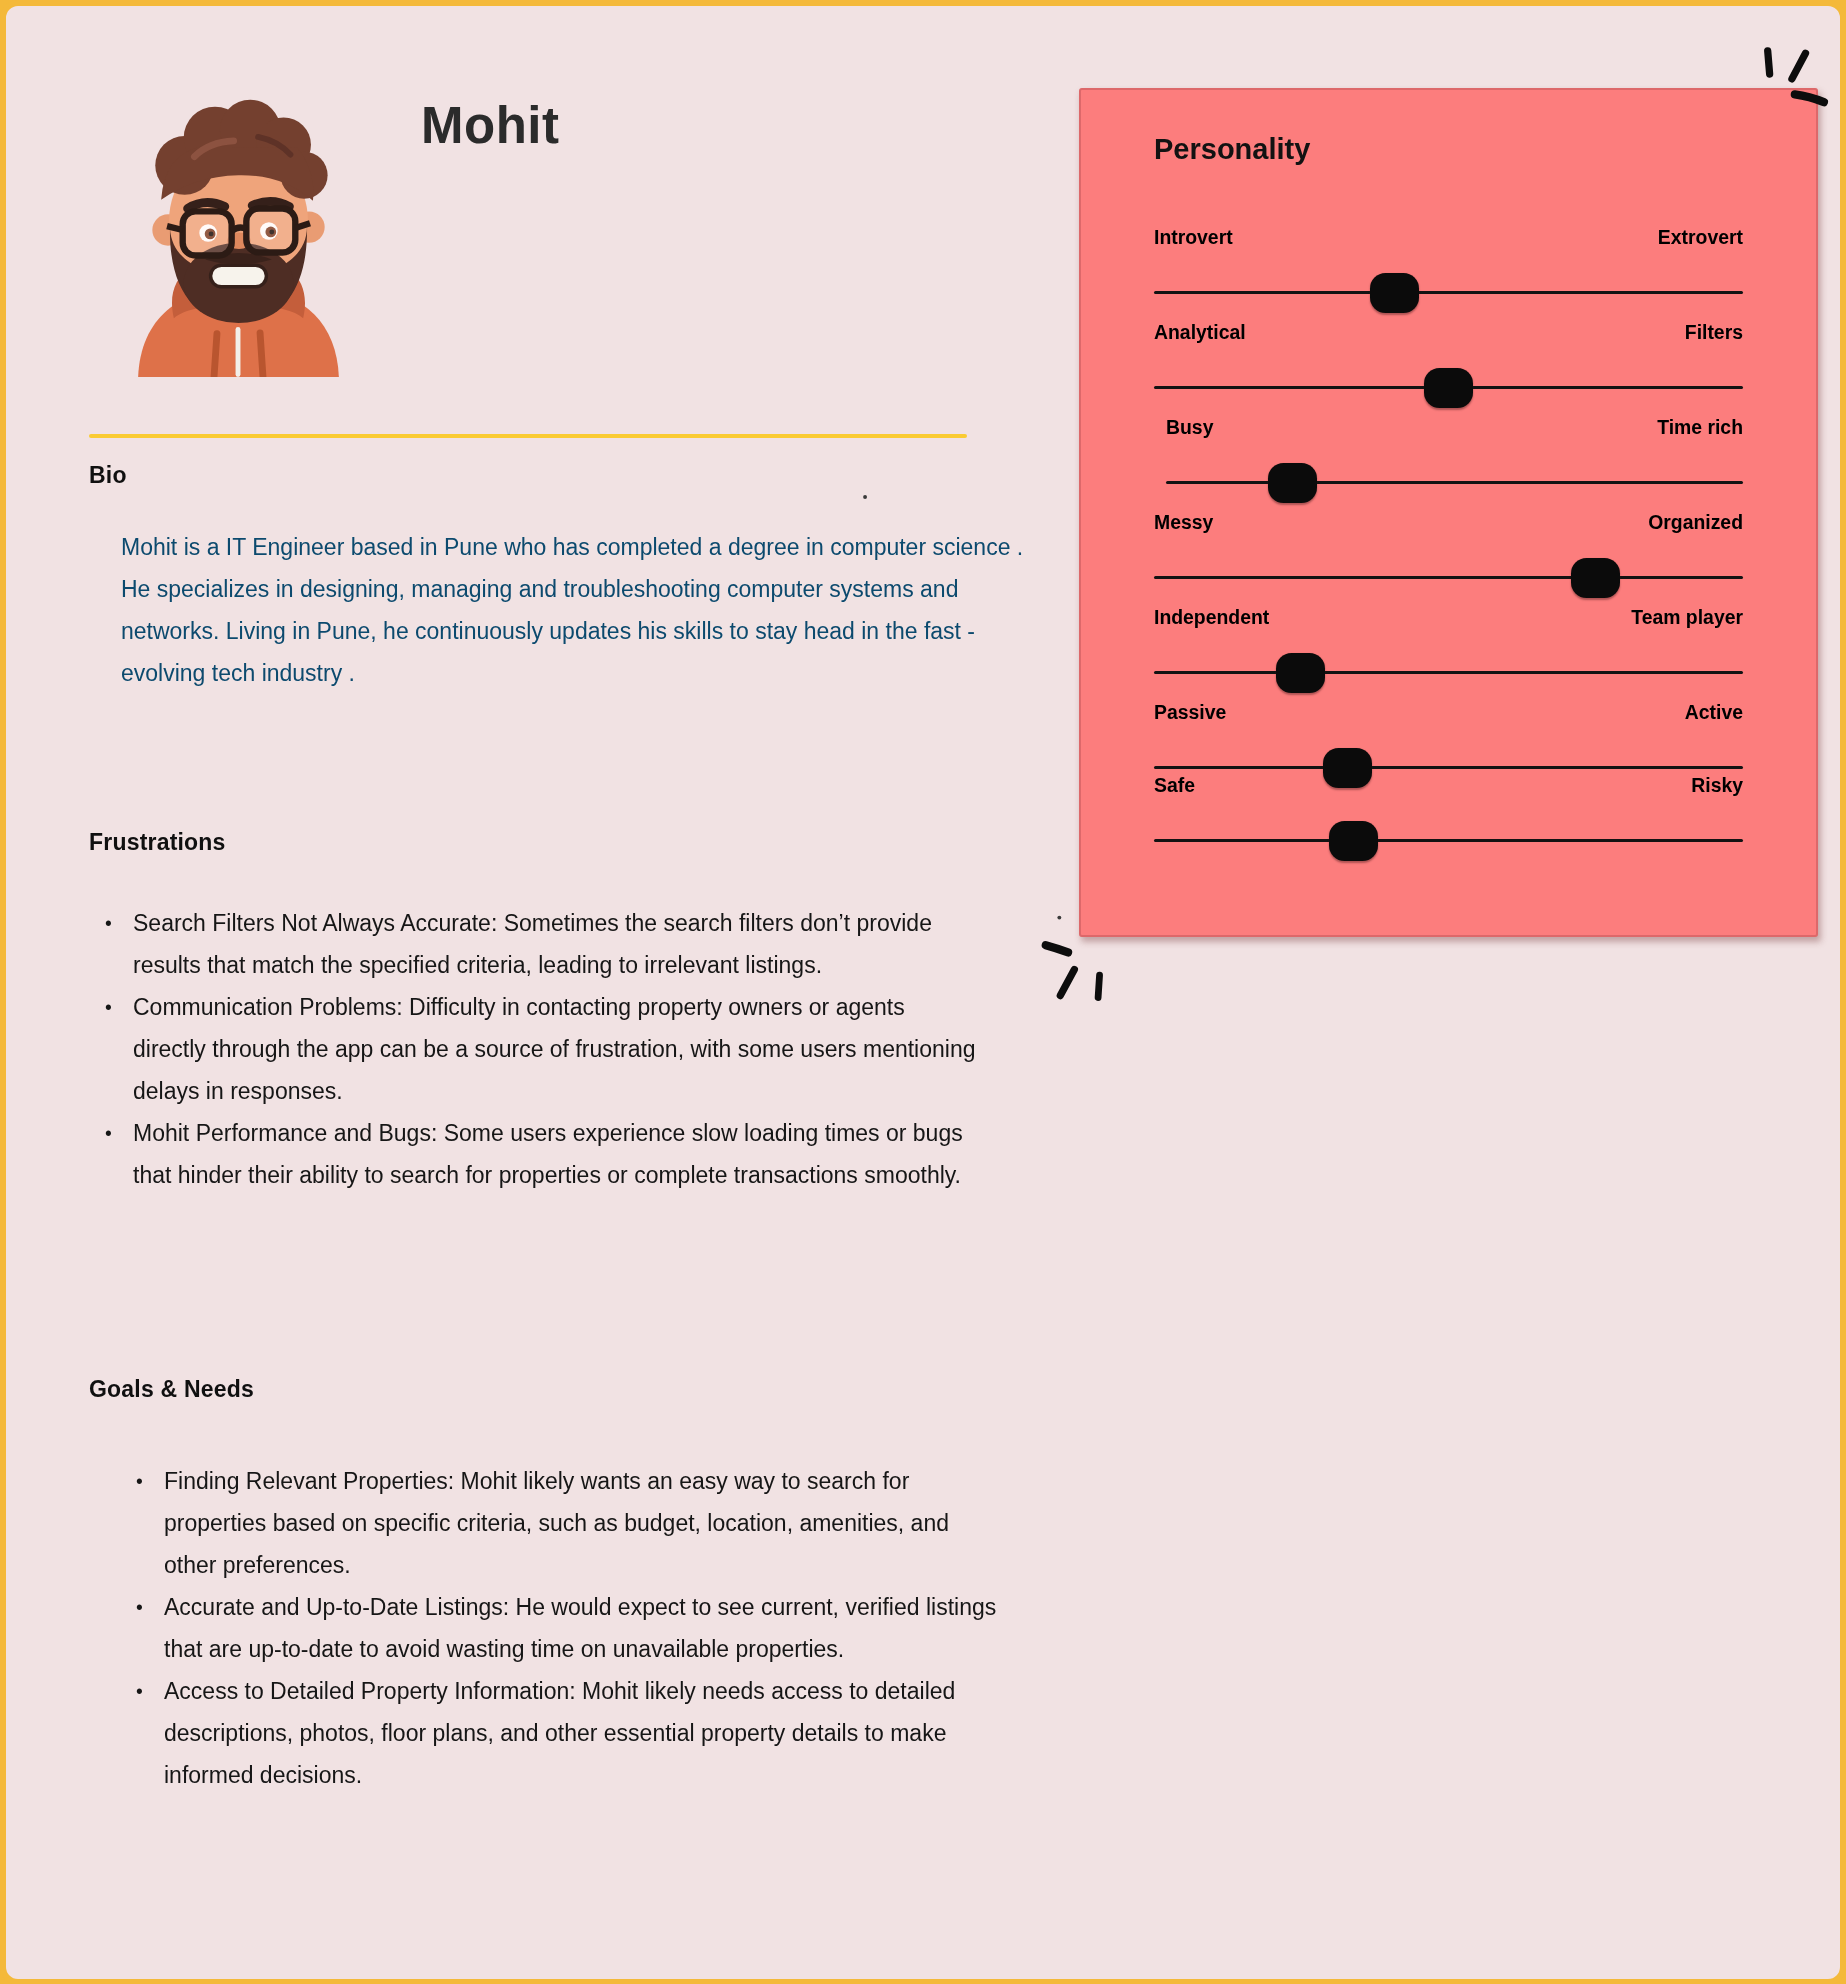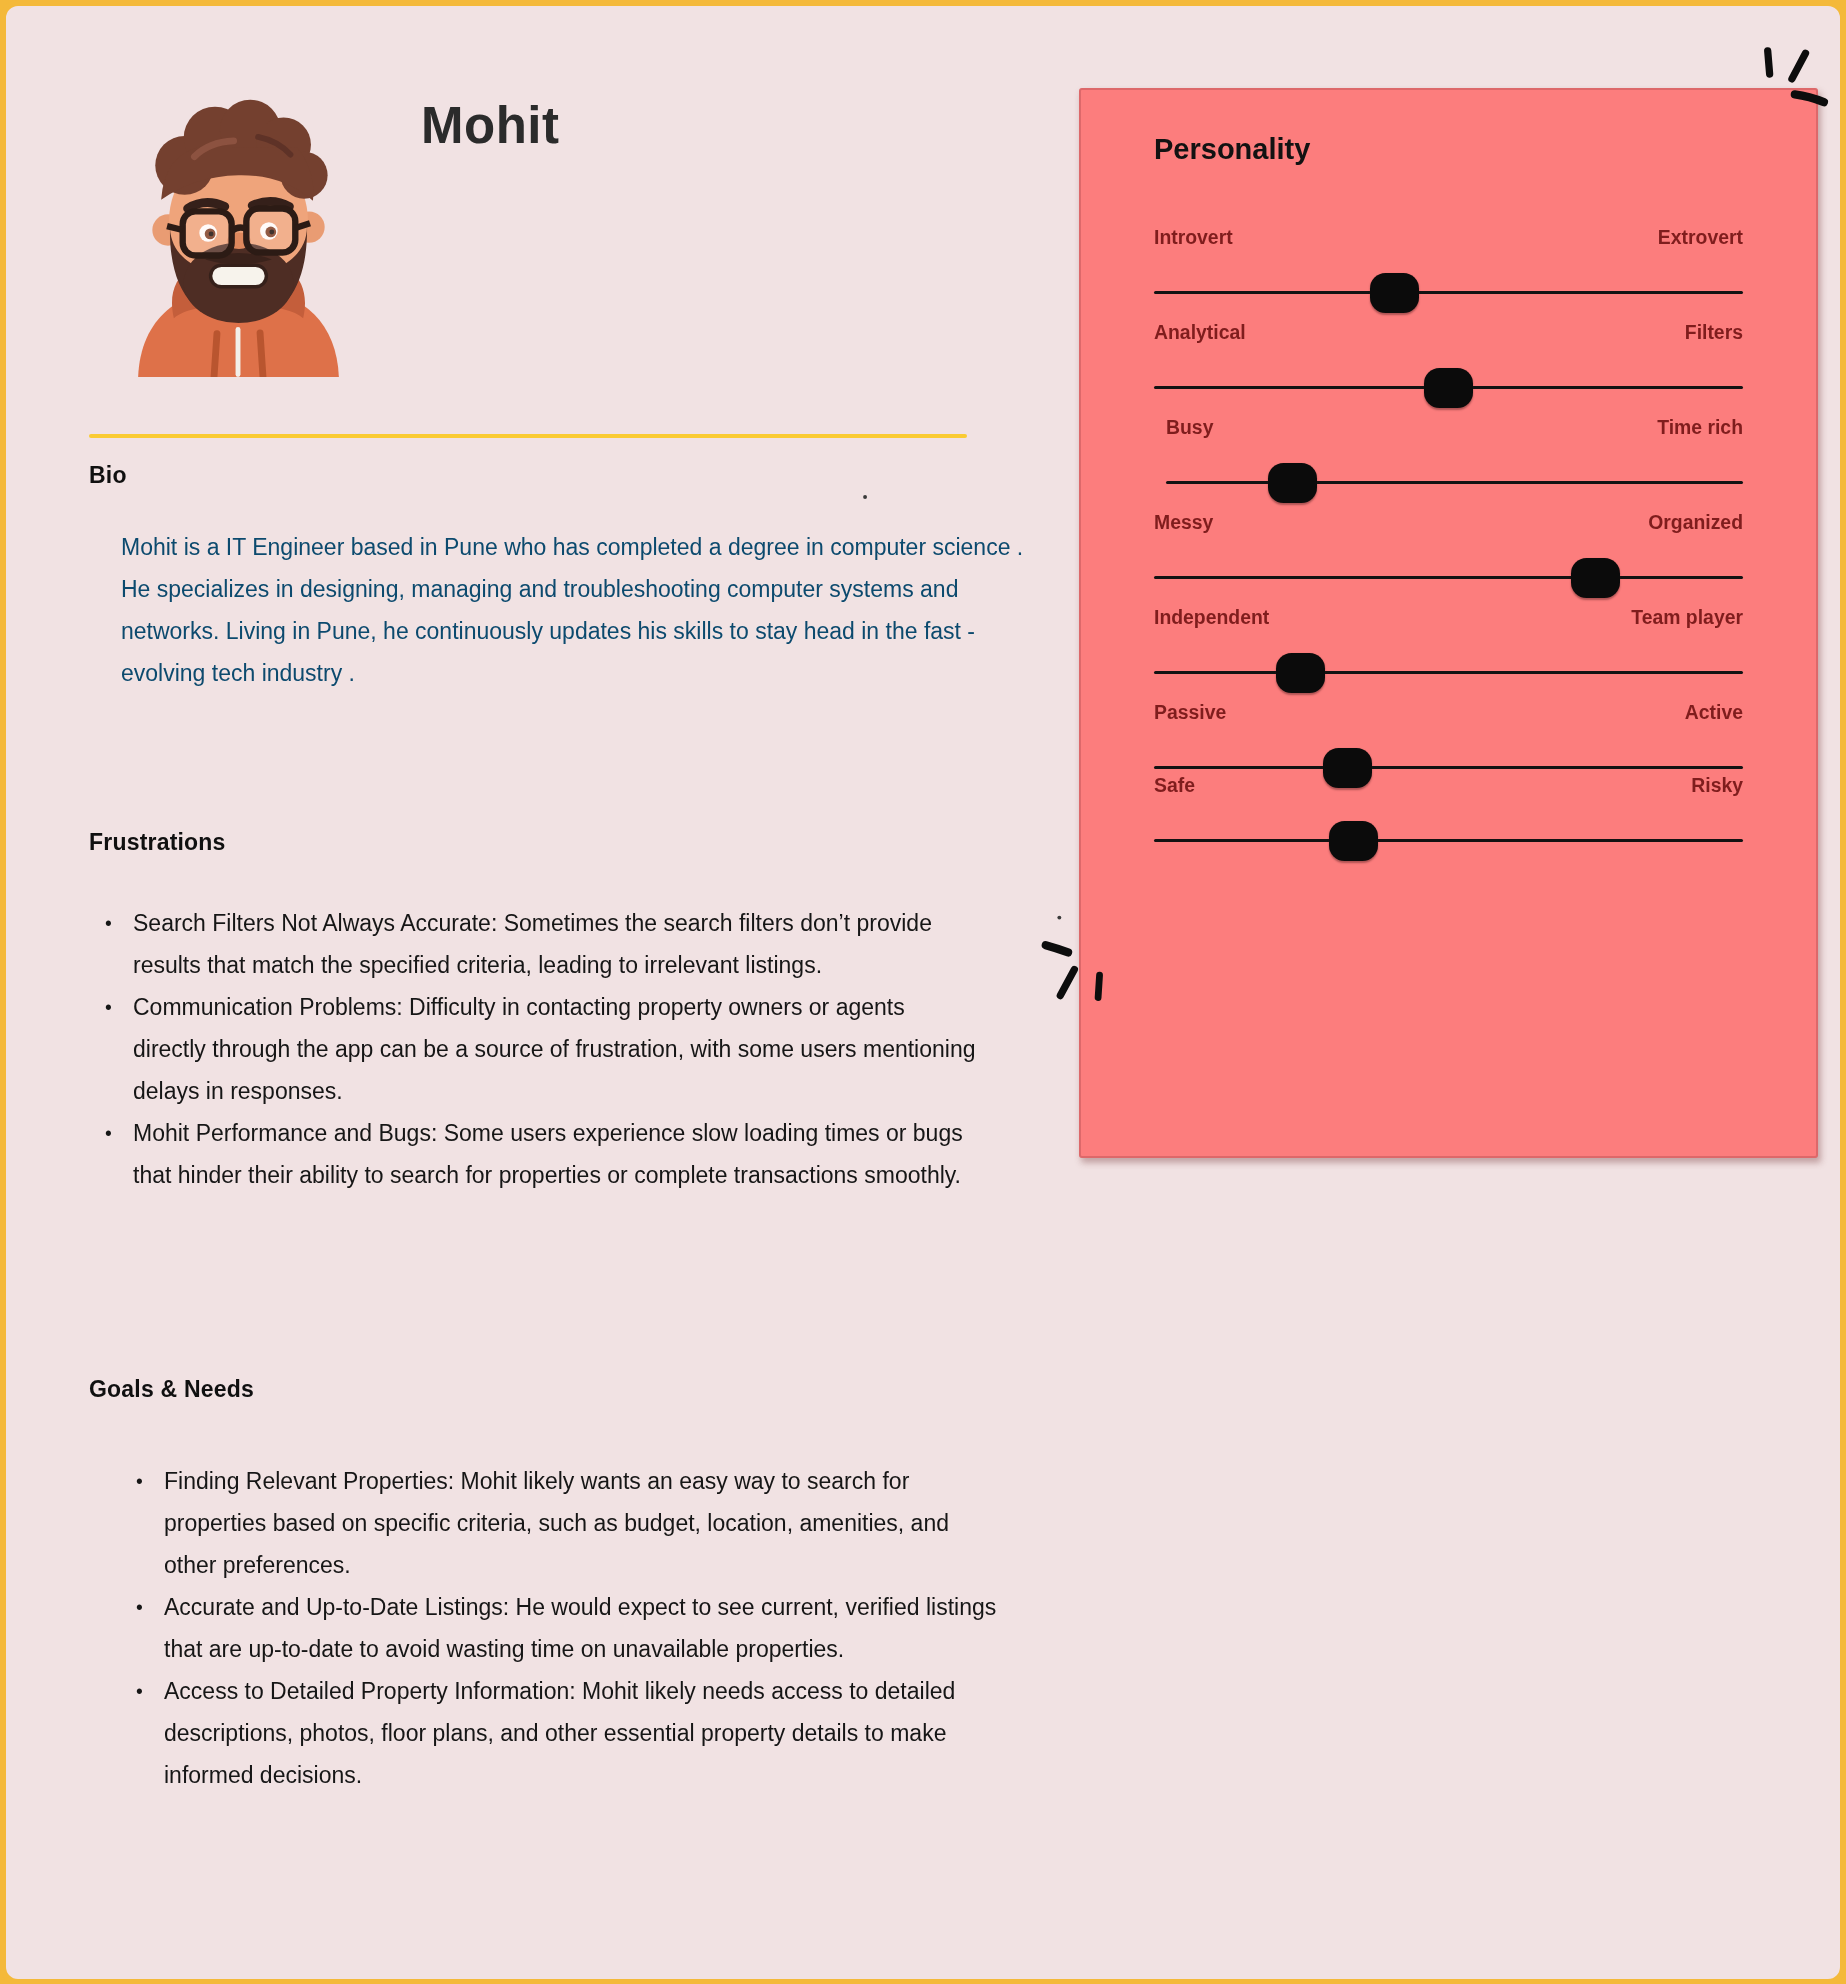--- a/index.html
+++ b/index.html
@@ -37,34 +37,34 @@
   .fr-h{left:83px;top:823px;}
   .blist{position:absolute;margin:0;padding:0;list-style:none;font-size:23px;line-height:42px;color:#161616;}
   .fr-list{left:99px;top:896px;width:872px;}
   .go-h{left:83px;top:1370px;}
   .go-list{left:130px;top:1454px;width:867px;}
   .bitem{display:flex;}
   .bdot{flex:none;width:28px;font-size:19.4px;}
   .btext{flex:1;}
   
   .panel{
-    position:absolute;left:1073px;top:82px;width:739px;height:1070px;box-sizing:border-box;
+    position:absolute;left:1073px;top:82px;width:739px;height:849px;box-sizing:border-box;
     background:#FC7D7D;border:2.4px solid #DD686A;border-radius:2.9px;
     box-shadow:2.9px 4.4px 6.8px rgba(120,60,60,.38);
   }
   .p-h{position:absolute;left:73px;top:43px;margin:0;font-size:29px;font-weight:700;color:#121212;}
   .slider{position:absolute;left:73px;right:73px;height:78px;}
   .slider:nth-of-type(1){top:136px;}
   .slider:nth-of-type(2){top:231px;}
   .slider:nth-of-type(3){top:326px;margin-left:12px;}
   .slider:nth-of-type(4){top:421px;}
   .slider:nth-of-type(5){top:516px;}
   .slider:nth-of-type(6){top:611px;}
   .slider:nth-of-type(7){top:684px;}
-  .s-labels{display:flex;justify-content:space-between;font-size:19.4px;font-weight:700;color:#7f1d1d;}
+  .s-labels{display:flex;justify-content:space-between;font-size:19.4px;font-weight:700;color:#000000;}
   .s-track{position:relative;margin-top:21.3px;height:45px;}
   .s-track::before{
     content:'';position:absolute;left:0;right:0;top:50%;height:2.9px;margin-top:-1.5px;
     background:#121212;border-radius:1.5px;
   }
   .s-handle{
     position:absolute;top:50%;transform:translateY(-50%);
     width:49px;height:40px;background:#0b0b0b;border-radius:15.5px;
     box-shadow:0 1.5px 1.9px rgba(80,30,30,.45);
   }

